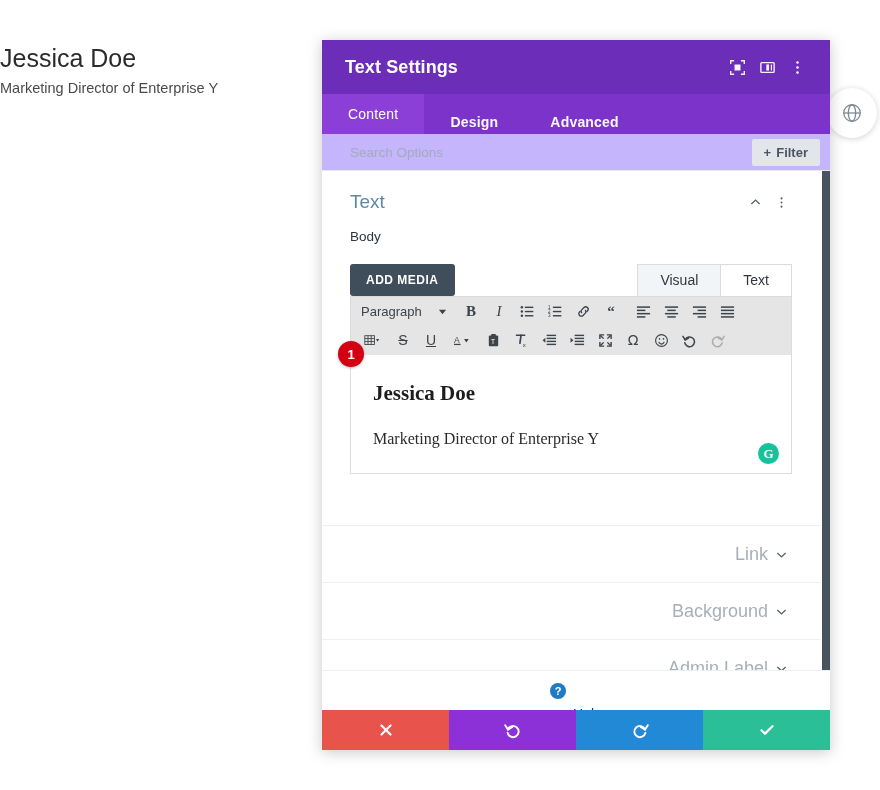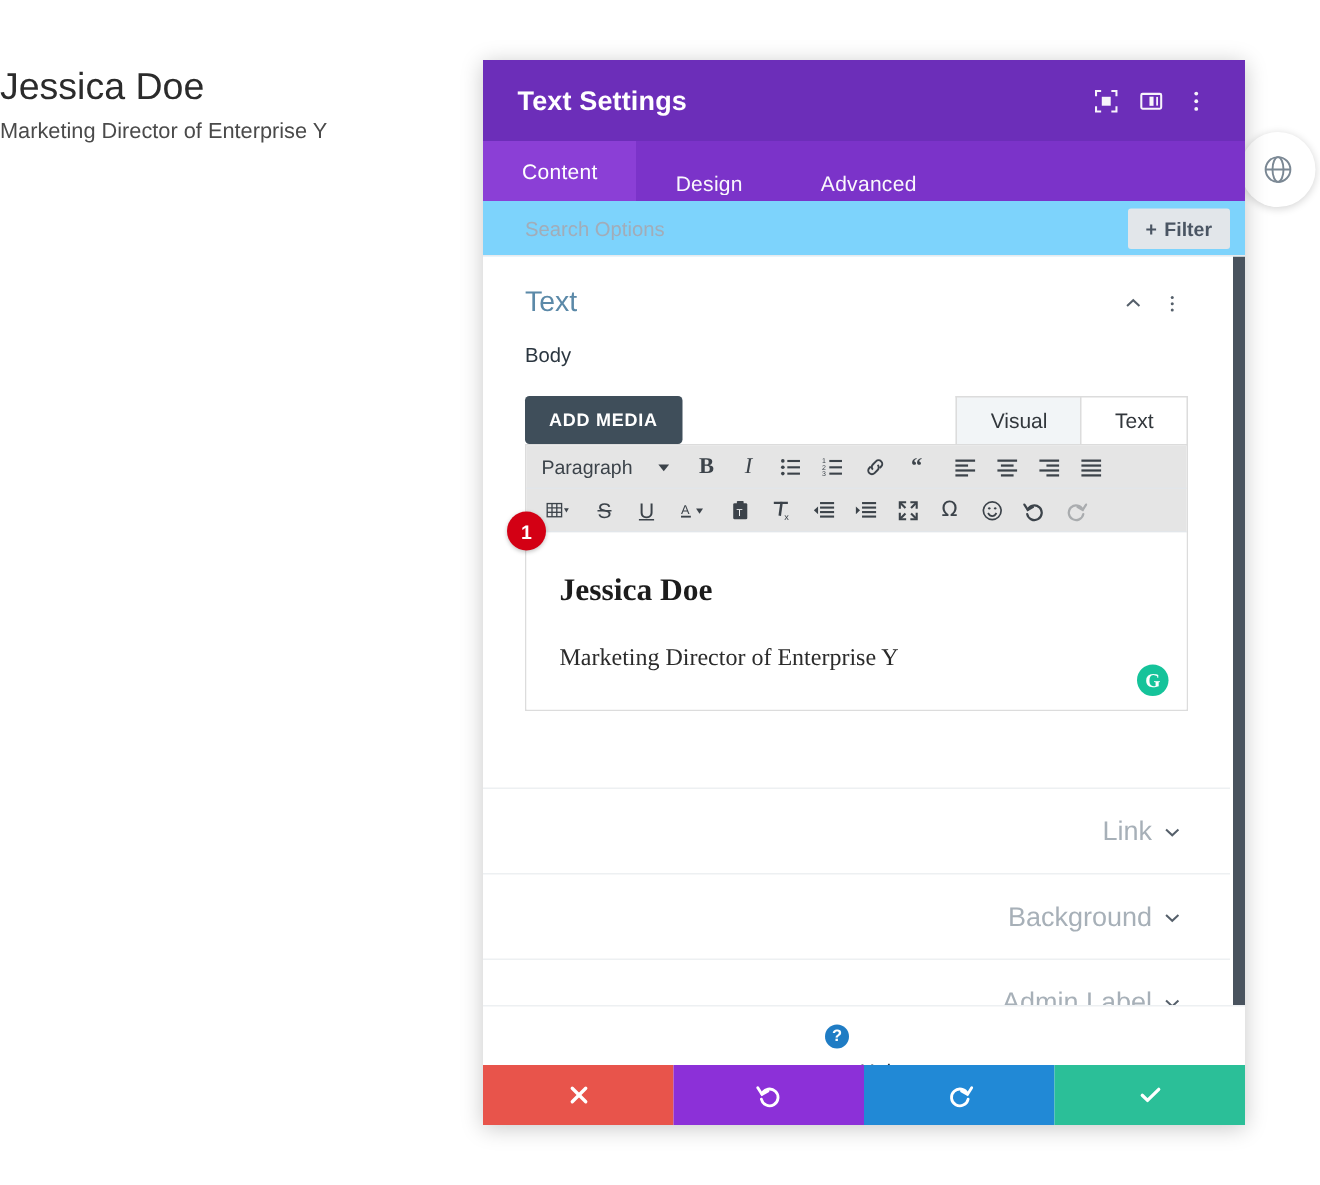--- a/index.html
+++ b/index.html
@@ -73,25 +73,25 @@
     display: flex; align-items: stretch;
     flex: 0 0 auto;
   }
   .tab {
     display: flex; align-items: center; justify-content: center;
     color: #ffffff; font-size: 14px; font-weight: 400;
     padding: 0 26px; cursor: pointer; white-space: nowrap;
     letter-spacing: .2px;
   }
   .tab.active { background: #8b3fd6; }
-  .tab:not(.active) { font-weight: 400; opacity: .96; margin-top: 16px; }
+  .tab:not(.active) { font-weight: 700; opacity: .96; margin-top: 16px; }
 
   
   #search-row {
-    height: 37px; background: #7dd3fc;
+    height: 37px; background: #c4b5fd;
     border-bottom: 1px solid #e8eaed;
     display: flex; align-items: center;
     padding: 0 10px 0 26px;
     flex: 0 0 auto;
   }
   #search-input {
     flex: 1 1 auto; border: none; background: transparent;
     font-family: "Liberation Sans", sans-serif;
     font-size: 13.5px; color: #3f4a57; outline: none;
   }

